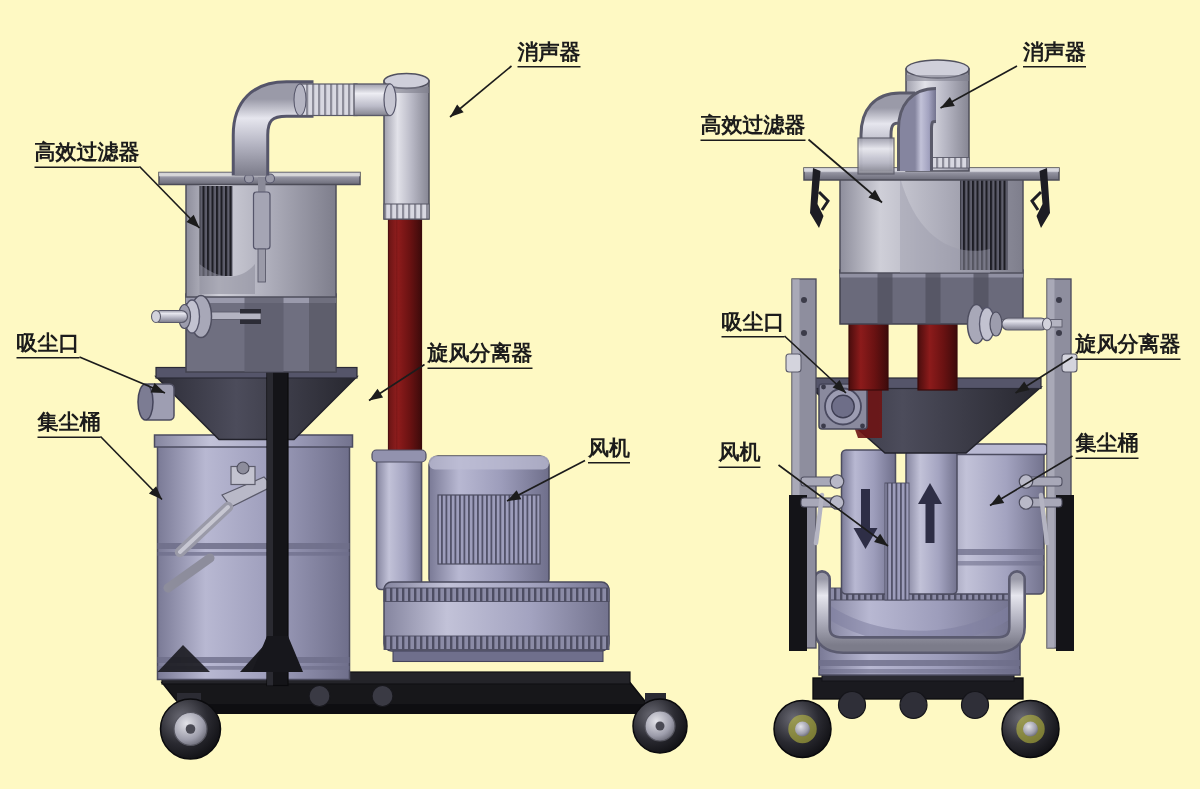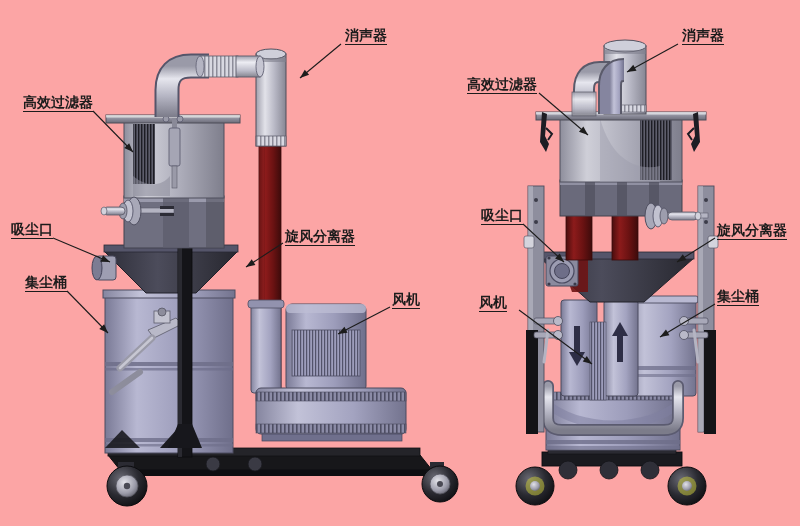--- a/index.html
+++ b/index.html
@@ -1,21 +1,21 @@
 <!DOCTYPE html>
 <html><head>
 <meta charset="utf-8">
 <title>Industrial Dust Collector Diagram</title>
 <style>
   html,body{margin:0;padding:0;background:#ffffff;}
   body{
     font-family:"DejaVu Sans","Liberation Sans",sans-serif;
     width:800px;height:526px;overflow:hidden;position:relative;
   }
-  #stage{position:relative;width:800px;height:526px;background:#fca5a5;}
+  #stage{position:relative;width:800px;height:526px;background:#fef9c3;}
   #svgroot{position:absolute;left:0;top:0;width:800px;height:526px;}
   .lbl{
     position:absolute;white-space:nowrap;
     font-family:"DejaVu Sans","Liberation Sans",sans-serif;
     font-size:14px;font-weight:700;color:#1c1c1c;
     letter-spacing:0px;line-height:16px;
     border-bottom:1.5px solid #1c1c1c;
     padding-bottom:1px;
   }
 </style>

